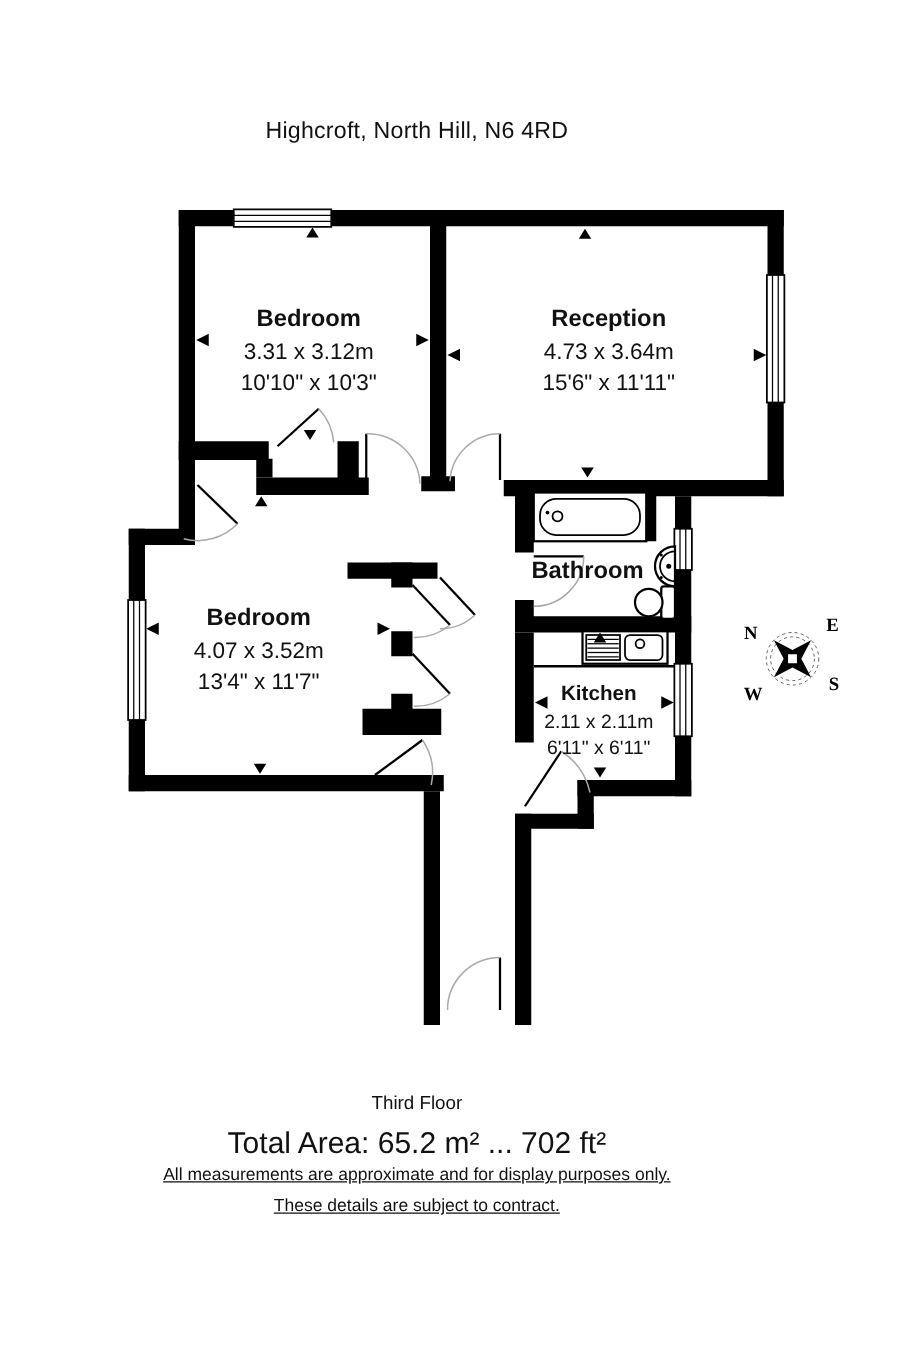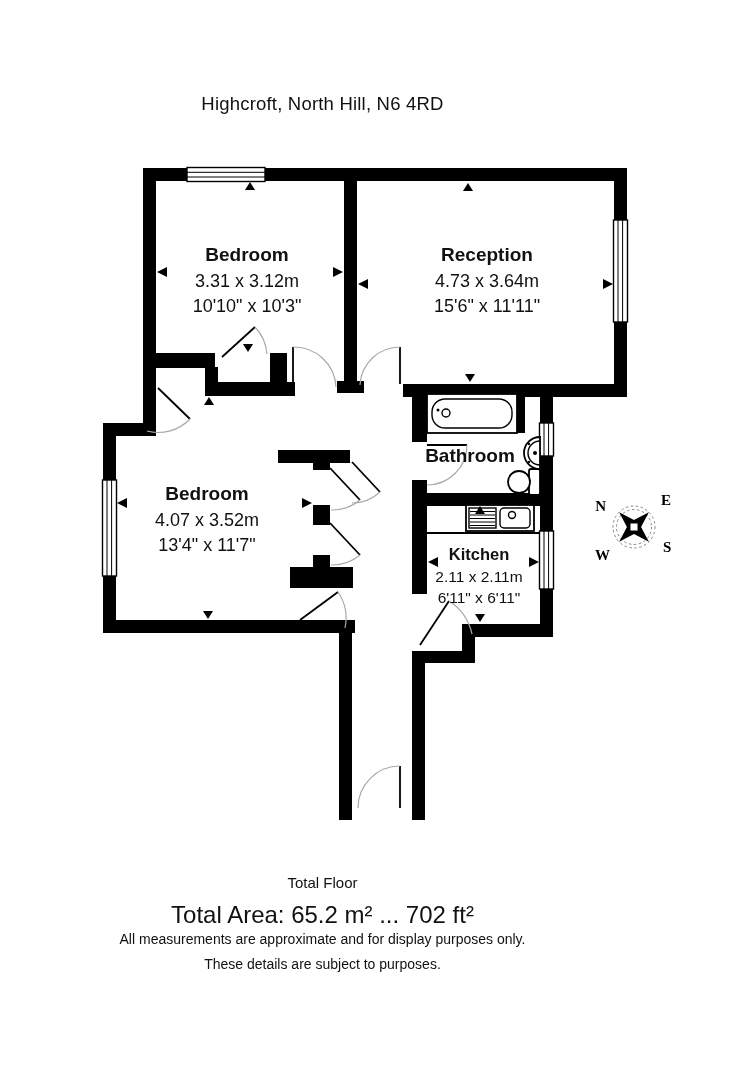--- a/index.html
+++ b/index.html
@@ -1,25 +1,25 @@
 <!DOCTYPE html>
 <html><head>
 <meta charset="utf-8">
 <style>
   html,body{margin:0;padding:0;}
   body{
     width:731px;height:1080px;position:relative;background:#ffffff;
     font-family:"Liberation Sans",sans-serif;color:#111;
     overflow:hidden;
   }
-  .abs{position:absolute;left:5px;width:635px;text-align:center;}
+  .abs{position:absolute;left:16px;width:635px;text-align:center;}
   .title{top:93px;font-size:18.5px;letter-spacing:.2px;}
   .floor{top:874px;font-size:15px;}
   .area{top:901px;font-size:24px;}
-  .note{font-size:14px;}
+  .note{font-size:14px;text-decoration:underline;}
   .note1{top:931px;}
   .note2{top:956px;}
   svg{position:absolute;top:0;left:0;}
   .wall{fill:#000;}
   .arc{fill:none;stroke:#a9a9a9;stroke-width:1.2;}
   .leaf{stroke:#000;stroke-width:1.8;}
   .fix{fill:#fff;stroke:#000;stroke-width:1.8;}
   .fix2{fill:none;stroke:#000;stroke-width:1.4;}
   .winbox{fill:#fff;stroke:#000;stroke-width:1.4;}
   .winline{stroke:#000;stroke-width:1;}
@@ -223,16 +223,16 @@
       <path d="M0,-21 L5,-5 L21,0 L5,5 L0,21 L-5,5 L-21,0 L-5,-5 Z" fill="#000"></path>
       <path d="M0,-5 L5,0 L0,5 L-5,0 Z" fill="#fff"></path>
     </g>
     <text class="cletter" x="606" y="511" style="text-anchor:end">N</text>
     <text class="cletter" x="661" y="505" style="text-anchor:start">E</text>
     <text class="cletter" x="663" y="552" style="text-anchor:start">S</text>
     <text class="cletter" x="610" y="560" style="text-anchor:end">W</text>
   </g>
 </svg>
 
-<div class="abs floor">Total Floor</div>
+<div class="abs floor">Third Floor</div>
 <div class="abs area">Total Area: 65.2 m² ... 702 ft²</div>
 <div class="abs note note1">All measurements are approximate and for display purposes only.</div>
-<div class="abs note note2">These details are subject to purposes.</div>
+<div class="abs note note2">These details are subject to contract.</div>
 
 </body></html>

